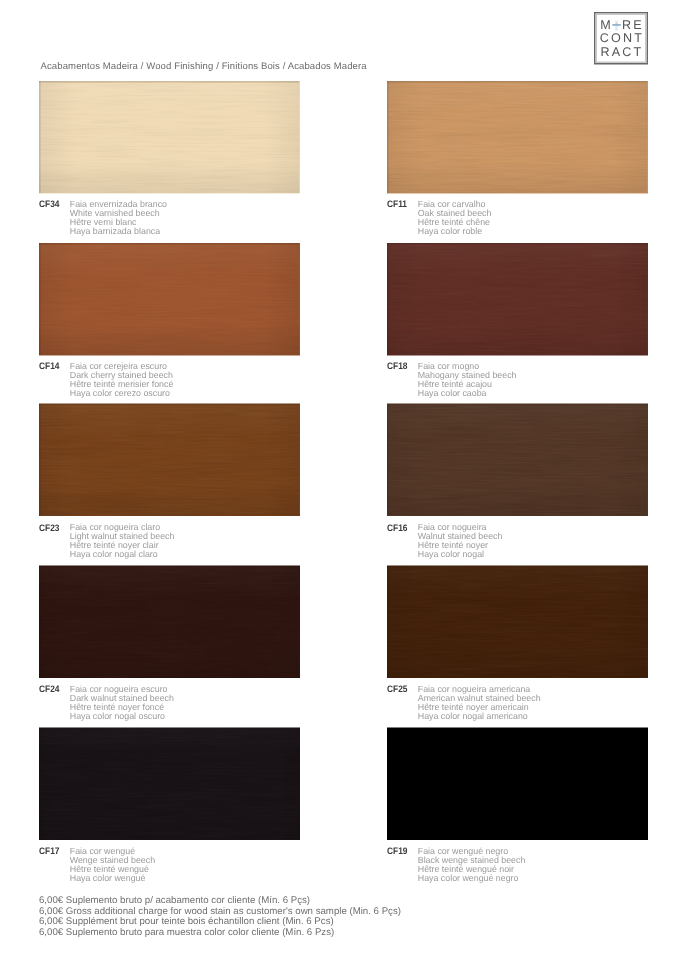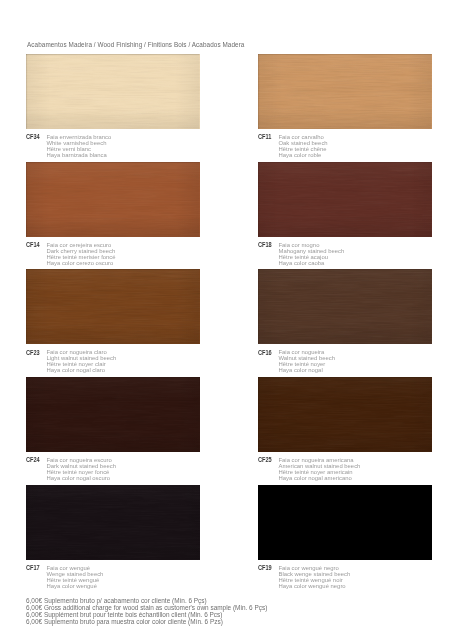--- a/index.html
+++ b/index.html
@@ -25,20 +25,32 @@
   .lbl{position:absolute;font-size:5.9px;line-height:6.06px;color:#9b9b9b;white-space:nowrap;}
   .code{position:absolute;font-size:6.3px;line-height:6.3px;font-weight:bold;color:#3a3a3a;letter-spacing:-0.02px;transform:scaleX(0.89);transform-origin:left top;}
 
   .footer{position:absolute;left:26px;top:596.7px;font-size:6.45px;line-height:7.02px;color:#6f6f6f;white-space:nowrap;}
 </style>
 </head>
 <body>
 
 <div class="page">
 
+  <div class="logo">
+    <div class="logo-lines">
+      <div class="logo-line" style="top:3.9px"><span>M</span><span class="lplus"><svg class="plus-svg" viewBox="0 0 62 94" aria-hidden="true">
+              <rect x="22" y="4" width="18" height="74" fill="#eaf4fa"></rect>
+              <rect x="24" y="38" width="14" height="34" fill="#d8eaf6"></rect>
+              <rect x="24" y="16" width="14" height="16" fill="#cfd9de"></rect>
+              <rect x="2" y="32" width="58" height="10" fill="#7ca8c1"></rect>
+            </svg></span><span>RE</span></div>
+      <div class="logo-line" style="top:13.2px">CONT</div>
+      <div class="logo-line" style="top:22.4px">RACT</div>
+    </div>
+  </div>
 
   <div class="hdr">Acabamentos Madeira / Wood Finishing / Finitions Bois / Acabados Madera</div>
 
   <div id="grid">
       <div class="sw" style="left: 26px; top: 54px; width: 173.5px; height: 74.9px; background: rgb(240, 219, 182);">
         <svg viewBox="0 0 173 74" preserveAspectRatio="none" aria-hidden="true">
           <defs>
             <filter id="wg0" x="0%" y="0%" width="100%" height="100%" color-interpolation-filters="sRGB">
               <feTurbulence type="fractalNoise" baseFrequency="0.030 0.95" numOctaves="3" seed="3" result="n"></feTurbulence>
               <feColorMatrix in="n" type="matrix" values="0 0 0 0 0  0 0 0 0 0  0 0 0 0 0  0.85 0 0 0 -0.34" result="a"></feColorMatrix>

